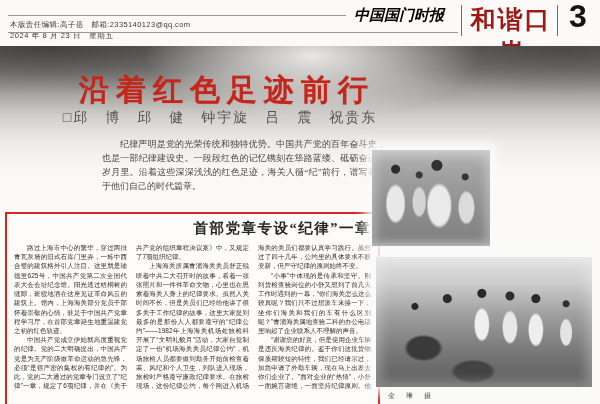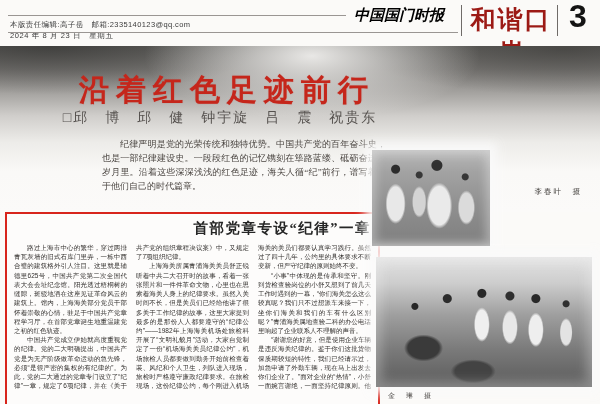--- a/index.html
+++ b/index.html
@@ -137,19 +137,18 @@
     <p>中国共产党成立伊始就高度重视党的纪律。党的二大明确提出，中国共产党是为无产阶级做革命运动的急先锋，必须“是很严密的集权的有纪律的”。为此，党的二大通过的党章专门设立了“纪律”一章，规定了6项纪律，并在《关于共产党的组织章程决议案》中，又规定了7项组织纪律。</p>
     <p>上海海关所属青浦海关关员舒正锐听着中共二大召开时的故事，看着一张张照片和一件件革命文物，心里也在思索着海关人身上的纪律要求。虽然入关时间不长，但是关员们已经给他讲了很多关于工作纪律的故事，这里大家提到最多的是那份人人都要遵守的“纪律公约”——1982年上海海关机场处旅检科开展了“文明礼貌月”活动，大家自觉制定了一份“机场海关关员纪律公约”，机场旅检人员都要做到勤务开始前检查着装、风纪和个人卫生，列队进入现场，旅检时严格遵守廉政纪律要求。在旅检现场，这份纪律公约，每个刚进入机场海关的关员们都要认真学习践行。虽然过了四十几年，公约里的具体要求不断变新，但严守纪律的原则始终不变。</p>
     <p>“小事”中体现的是传承和坚守。刚到货检查验岗位的小舒又想到了前几天工作时遇到的一幕，“你们海关怎么这么较真呢？我们只不过想派车来接一下，坐你们海关和我们的车有什么区别呢？”青浦海关属地查验二科的办公电话里响起了企业联系人不理解的声音。</p>
     <p>“谢谢您的好意，但是使用企业车辆是违反海关纪律的。鉴于你们这批货物保质期较短的特性，我们已经请示过，加急申请了外勤车辆，现在马上出发去你们企业了。”面对企业的“热情”，小舒一面婉言谢绝，一面坚持纪律原则。他和同事快速做好查验准备，乘坐执法执勤车来到了企业。</p>
 
   </div>
 </div>
 
 <div class="abs photo photo1"></div>
 <div class="abs photo-caption-side">
-  <span class="photo-credit-side">李春叶　摄</span>
 </div>
 
 <div class="abs photo photo2"></div>
 <div class="abs photo-caption-bottom">
   <span class="photo-credit-bottom">金　琳　摄</span>
 </div>
 
 </body></html>

